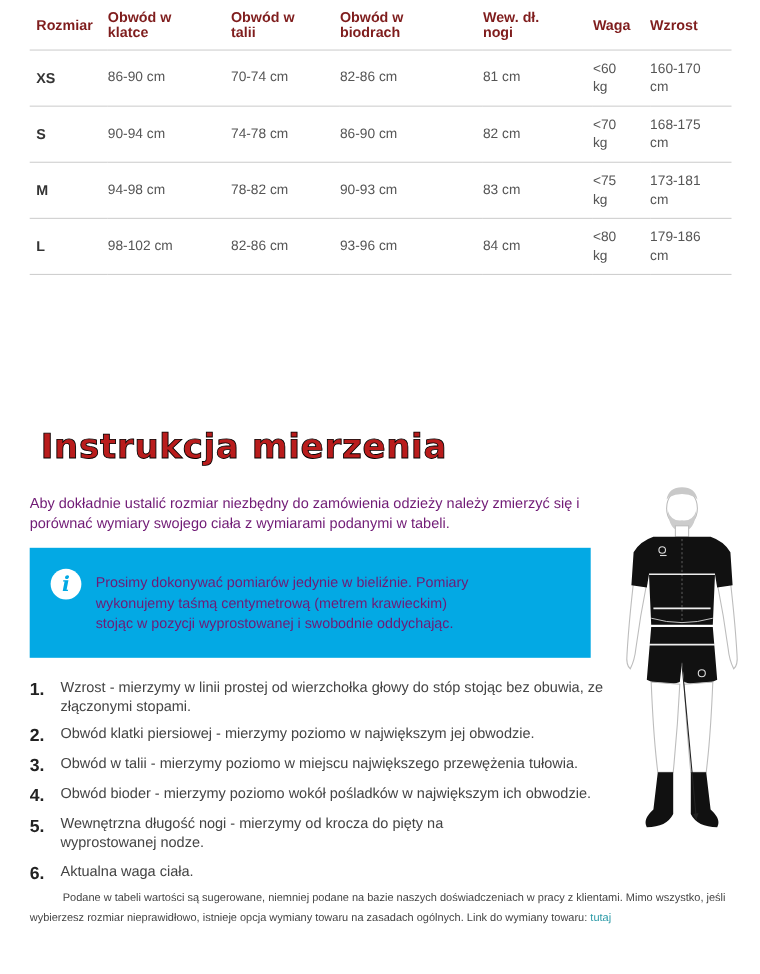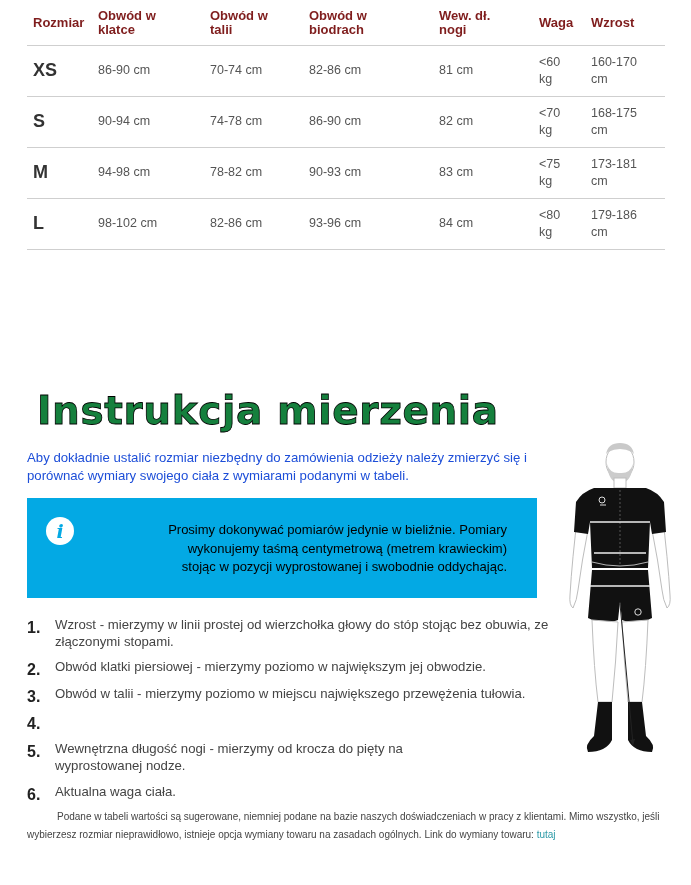--- a/index.html
+++ b/index.html
@@ -5,38 +5,38 @@
     * { box-sizing: border-box; margin: 0; padding: 0; }
     html, body { width: 691px; height: 885px; background: #ffffff; overflow: hidden; }
     body { position: relative; font-family: "Liberation Sans", sans-serif; color: #333; }
 
     
     .size-table { position: absolute; left: 27px; top: 0; width: 638px; border-collapse: collapse; }
     .size-table th, .size-table td { text-align: left; vertical-align: middle; padding: 0; }
     .size-table th { font-size: 13px; font-weight: bold; color: #7f1d1d; height: 45px; line-height: 14px; padding-top: 2px; }
     .size-table td { font-size: 12.5px; color: #555; height: 51px; line-height: 17px; }
     .size-table tr { border-bottom: 1px solid #cfcfcf; }
-    .size-table td.size-label { font-weight: bold; color: #333; font-size: 18px; }
+    .size-table td.size-label { font-weight: bold; color: #333; font-size: 13px; }
     .col-0 { width: 71px; padding-left: 6px !important; }
     .col-1 { width: 112px; }
     .col-2 { width: 99px; }
     .col-3 { width: 130px; }
     .col-4 { width: 100px; }
     .col-5 { width: 52px; }
     .col-6 { width: 74px; }
 
     
-    .heading { position: absolute; left: 37px; top: 388px; font-family: "DejaVu Sans", sans-serif; font-weight: bold; font-size: 39px; color: #15803d; letter-spacing: 0.6px; -webkit-text-stroke: 0.8px #000; }
+    .heading { position: absolute; left: 37px; top: 388px; font-family: "DejaVu Sans", sans-serif; font-weight: bold; font-size: 31px; color: #b91c1c; letter-spacing: 0.6px; -webkit-text-stroke: 0.8px #000; }
 
-    .intro { position: absolute; left: 27px; top: 449px; width: 540px; font-size: 13.2px; line-height: 18px; color: #1d4ed8; }
+    .intro { position: absolute; left: 27px; top: 449px; width: 540px; font-size: 13.2px; line-height: 18px; color: #701a75; }
 
     .info-box { position: absolute; left: 27px; top: 498px; width: 510px; height: 100px; background: #03a9e4; display: flex; align-items: center; }
     .info-icon { position: absolute; left: 19px; top: 19px; width: 28px; height: 28px; border-radius: 50%; background: #ffffff; display: flex; align-items: center; justify-content: center; }
     .info-icon span { font-family: "DejaVu Serif", serif; font-style: italic; font-weight: bold; font-size: 19px; color: #03a9e4; line-height: 1; }
-    .info-text { position: absolute; left: 60px; top: 23px; width: 420px; text-align: right; font-size: 13px; line-height: 18.5px; color: #000000; }
+    .info-text { position: absolute; left: 60px; top: 23px; width: 420px; text-align: left; font-size: 13px; line-height: 18.5px; color: #701a75; }
 
     .steps { position: absolute; left: 27px; top: 616px; width: 540px; list-style: none; }
     .step { position: relative; padding-left: 28px; font-size: 13.2px; line-height: 17px; color: #444; }
     .step-num { position: absolute; left: 0; top: 3px; font-size: 16px; font-weight: bold; color: #222; }
     .step-1 { height: 42px; }
     .step-2 { height: 27px; }
     .step-3 { height: 27px; }
     .step-4 { height: 28px; }
     .step-5 { height: 43px; }
     .step-6 { height: 20px; }
@@ -125,20 +125,21 @@
   <li class="step step-2">
     <span class="step-num">2.</span>
     <span>Obwód klatki piersiowej - mierzymy poziomo w największym jej obwodzie.</span>
   </li>
   <li class="step step-3">
     <span class="step-num">3.</span>
     <span>Obwód w talii - mierzymy poziomo w miejscu największego przewężenia tułowia.</span>
   </li>
   <li class="step step-4">
     <span class="step-num">4.</span>
+    <span>Obwód bioder - mierzymy poziomo wokół pośladków w największym ich obwodzie.</span>
   </li>
   <li class="step step-5">
     <span class="step-num">5.</span>
     <span style="display:inline-block;width:380px;">Wewnętrzna długość nogi - mierzymy od krocza do pięty na wyprostowanej nodze.</span>
   </li>
   <li class="step step-6">
     <span class="step-num">6.</span>
     <span>Aktualna waga ciała.</span>
   </li>
 </ol>

